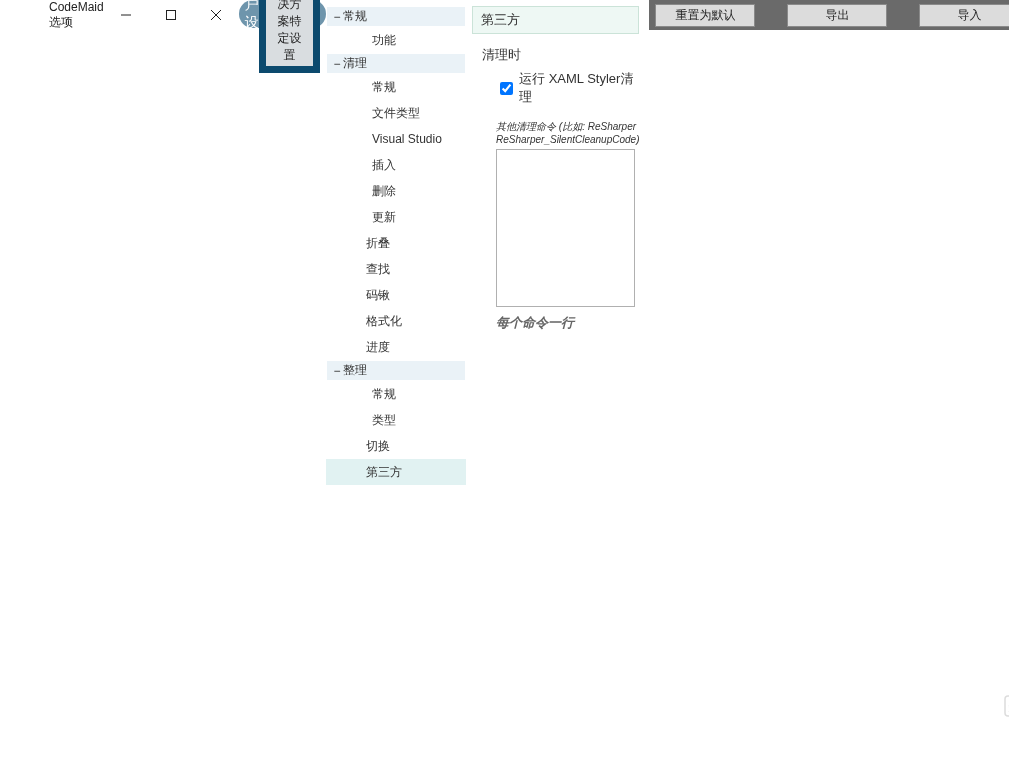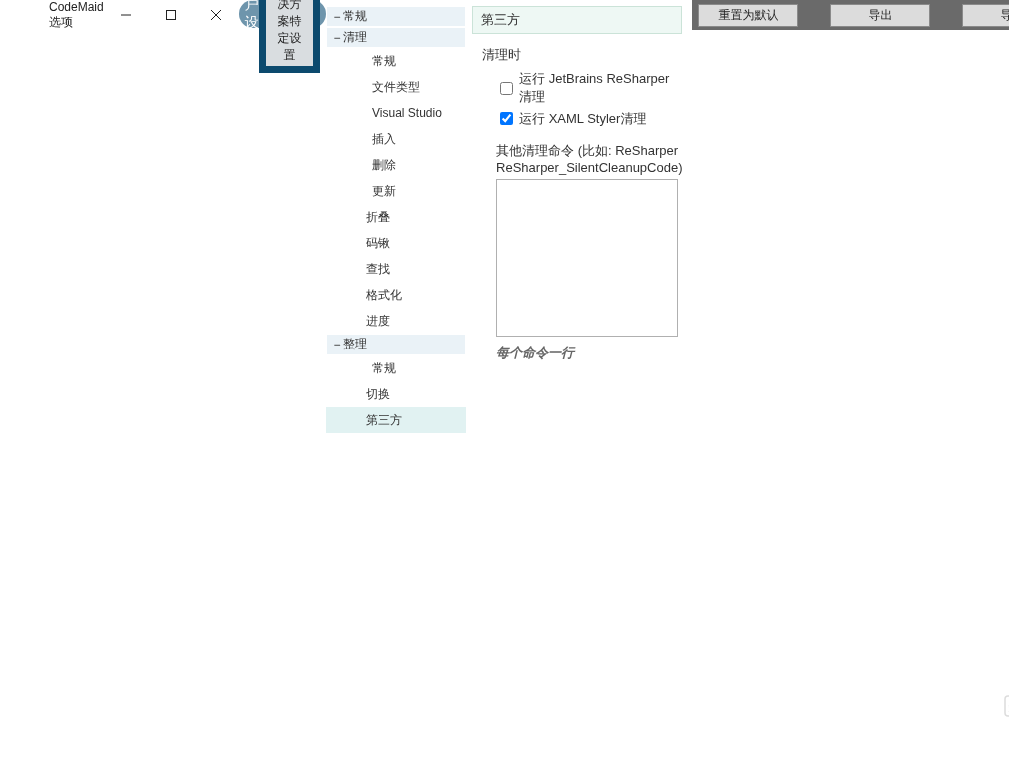--- a/index.html
+++ b/index.html
@@ -26,21 +26,21 @@
   .nav-item { height: 26px; display: flex; align-items: center; padding-left: 40px; font-size: 12px; cursor: pointer; }
   .nav-sub { padding-left: 46px; }
   .nav-item.selected { background: #e1f2f2; }
 
   .content { flex: 1; padding: 6px 10px 6px 6px; overflow-y: auto; }
   .panel-title { background: #eef8f4; border: 1px solid #cbe3d8; padding: 4px 8px; font-size: 13px; margin-bottom: 12px; }
   .section-label { margin: 6px 0 6px 10px; font-size: 13px; }
   .chk-row { margin: 3px 0 3px 24px; display: flex; align-items: center; font-size: 13px; }
   .chk-row input { margin-right: 6px; width: 13px; height: 13px; }
   .chk-row.disabled { color: #a0a0a0; }
-  .cmd-label { margin: 14px 0 4px 24px; font-size: 13px; }
+  .cmd-label { margin: 14px 0 4px 24px; font-size: 10px; font-style: italic; }
   .cmd-box { margin: 0 4px 0 24px; width: calc(100% - 28px); height: 158px; border: 1px solid #b0b0b0; resize: none; font-family: inherit; font-size: 13px; padding: 2px; }
   .hint { margin: 4px 0 0 24px; font-style: italic; color: #666; font-size: 13px; font-weight: bold; }
 
   
   .footer { height: 30px; background: #6a6a6a; display: flex; align-items: center; padding: 0 6px; }
   .footer .btn { background: #dcdcdc; border: 1px solid #8a8a8a; color: #222; font-size: 12px; padding: 2px 0; width: 100px; text-align: center; margin-right: 32px; cursor: pointer; }
   .footer .btn.close { margin-left: auto; margin-right: 0; width: 66px; }
 
   .watermark { position: absolute; right: 22px; bottom: 40px; font-size: 20px; color: rgba(180,180,180,0.55); font-weight: 600; letter-spacing: 1px; pointer-events: none; display: flex; align-items: center; }
   .watermark svg { margin-right: 4px; opacity: 0.5; }
@@ -78,20 +78,23 @@
   </div>
 
   <div class="main">
 
     <div class="sidebar">
 
       <div class="nav-group-header">
         <span class="exp">−</span>
         <span>常规</span>
       </div>
+      <div class="nav-item nav-sub">
+        <span>功能</span>
+      </div>
 
       <div class="nav-group-header">
         <span class="exp">−</span>
         <span>清理</span>
       </div>
       <div class="nav-item nav-sub">
           <span>常规</span>
         </div>
       <div class="nav-item nav-sub">
           <span>文件类型</span>
@@ -106,56 +109,55 @@
           <span>删除</span>
         </div>
       <div class="nav-item nav-sub">
           <span>更新</span>
         </div>
 
       <div class="nav-item">
           <span>折叠</span>
         </div>
       <div class="nav-item">
-          <span>码锹</span>
+          <span>查找</span>
         </div>
       <div class="nav-item">
-          <span>查找</span>
+          <span>码锹</span>
         </div>
       <div class="nav-item">
           <span>格式化</span>
         </div>
       <div class="nav-item">
           <span>进度</span>
         </div>
 
       <div class="nav-group-header">
         <span class="exp">−</span>
         <span>整理</span>
       </div>
       <div class="nav-item nav-sub">
           <span>常规</span>
         </div>
+      <div class="nav-item nav-sub">
+          <span>类型</span>
+        </div>
 
       <div class="nav-item">
           <span>切换</span>
         </div>
       <div class="nav-item selected">
           <span>第三方</span>
         </div>
     </div>
 
     <div class="content">
       <div class="panel-title">第三方</div>
       <div class="section-label">清理时</div>
 
-      <label class="chk-row">
-        <input type="checkbox" style="">
-        <span>运行 JetBrains ReSharper 清理</span>
-      </label>
       <label class="chk-row">
         <input type="checkbox" checked="" style="">
         <span>运行 XAML Styler清理</span>
       </label>
 
       <div class="cmd-label">其他清理命令 (比如: ReSharper ReSharper_SilentCleanupCode)</div>
       <textarea class="cmd-box" value="" style=""></textarea>
       <div class="hint">每个命令一行</div>
     </div>
   </div>

